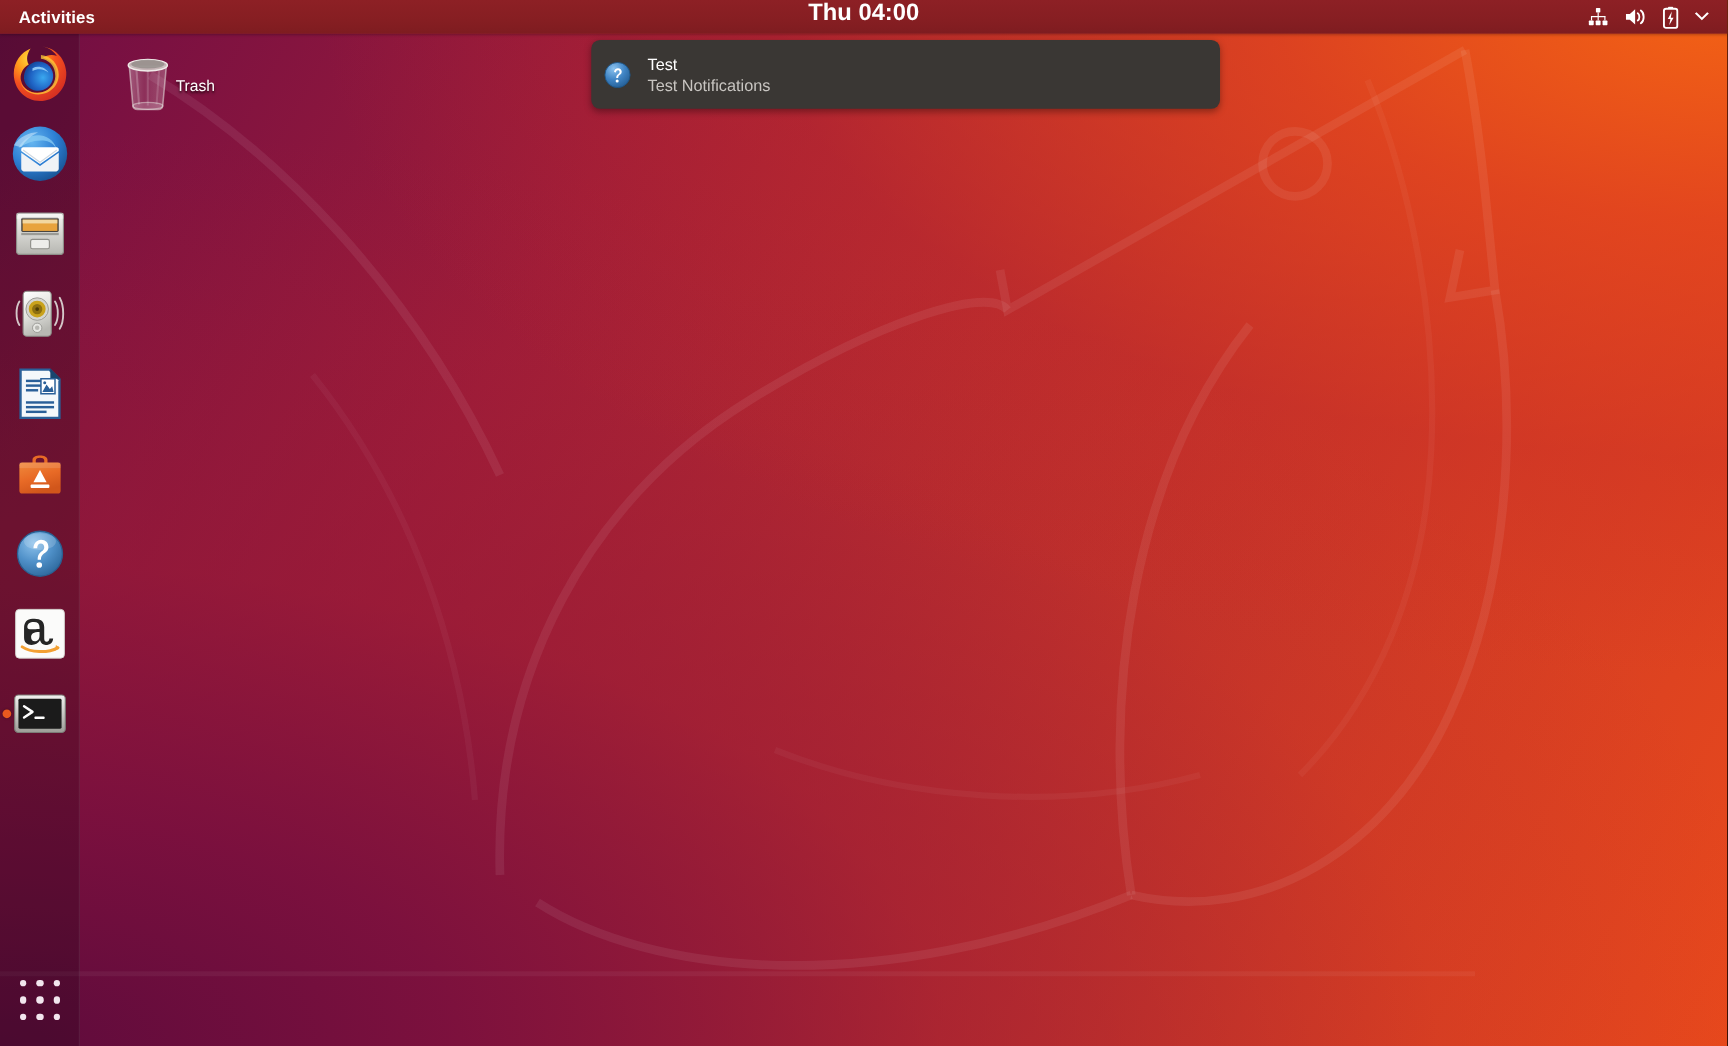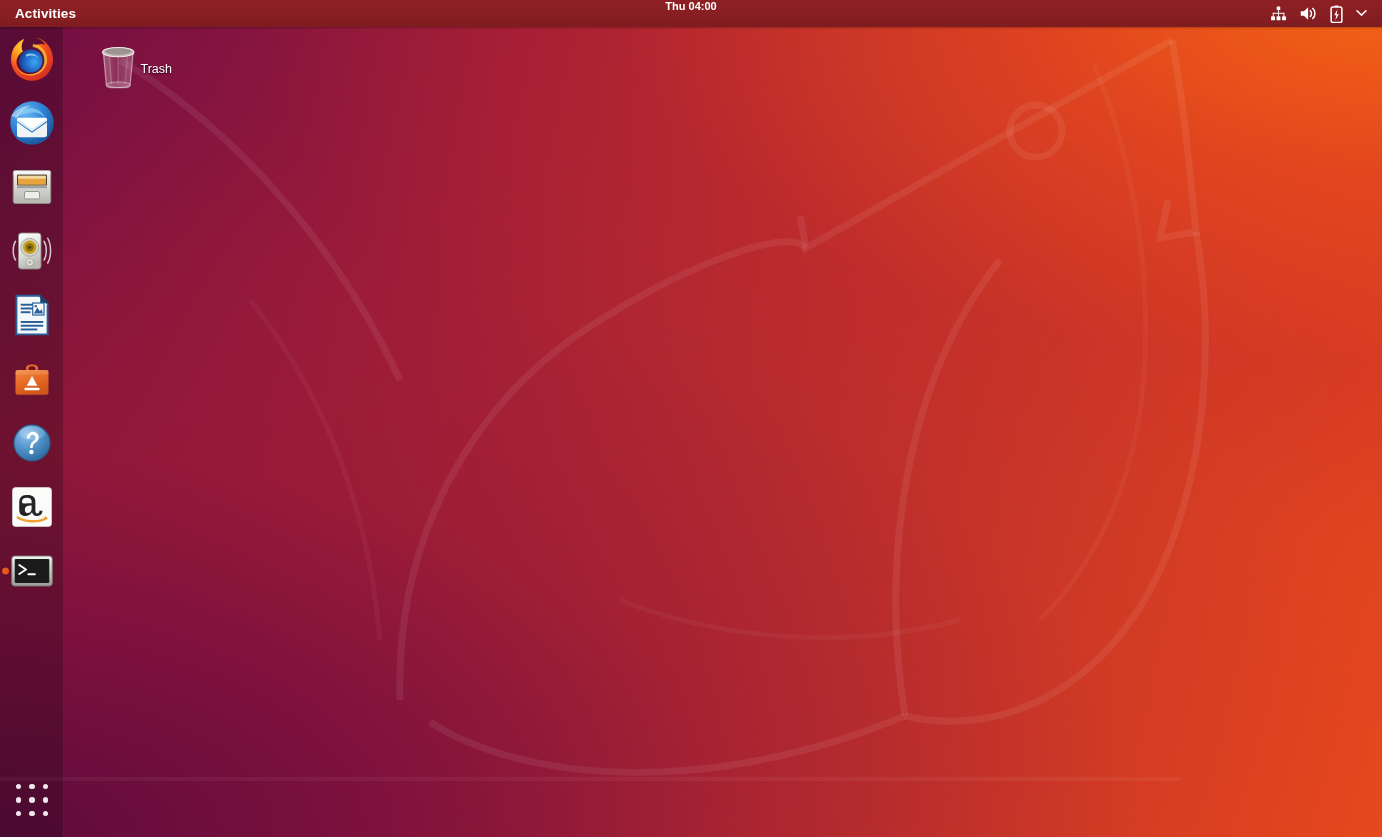--- a/index.html
+++ b/index.html
@@ -26,21 +26,21 @@
     display:flex; align-items:flex-start; z-index:40;
     box-shadow:0 1px 2px rgba(0,0,0,0.25);
   }
   #activities {
     color:#ffffff; font-size:13.5px; font-weight:bold;
     padding:0 10px; margin-left:5px; line-height:27px; height:27px;
     cursor:pointer; letter-spacing:0.1px;
   }
   #clock {
     position:absolute; left:0; right:0; text-align:center;
-    color:#ffffff; font-size:11px; font-weight:bold; pointer-events:none;
+    color:#ffffff; font-size:19px; font-weight:bold; pointer-events:none;
   }
   #clock span { pointer-events:auto; cursor:pointer; }
   #tray {
     position:absolute; right:8px; top:0; height:27px;
     display:flex; align-items:center; gap:12px; padding:0 6px; cursor:pointer;
   }
   #tray svg { display:block; }
 
   
   #dock {
@@ -355,14 +355,34 @@
       <ellipse cx="27" cy="50.5" rx="14.6" ry="3.4" fill="#ffffff" fill-opacity="0.17" stroke="#e7e3e0" stroke-width="1.2" stroke-opacity="0.5"></ellipse>
       <ellipse cx="27" cy="11" rx="19" ry="5.6" fill="#cfcac6" fill-opacity="0.85" stroke="#f0ece9" stroke-width="1.4"></ellipse>
       <ellipse cx="27" cy="10" rx="16" ry="4.2" fill="#8f8a86" fill-opacity="0.75"></ellipse>
       <path d="M16 16 L18.5 49" stroke="#ffffff" stroke-opacity="0.22" stroke-width="2" fill="none"></path>
       <path d="M27 16 L27 50" stroke="#ffffff" stroke-opacity="0.15" stroke-width="2" fill="none"></path>
       <path d="M38 16 L35.5 49" stroke="#ffffff" stroke-opacity="0.15" stroke-width="2" fill="none"></path>
     </svg>
     <div class="tlabel">Trash</div>
   </div>
 
+  <div id="notification">
+    <span class="n-icon">
+      <svg width="22" height="22" viewBox="0 0 24 24">
+        <defs>
+          <radialGradient id="nq" cx="35%" cy="25%" r="80%">
+            <stop offset="0%" stop-color="#8cc3ef"></stop>
+            <stop offset="55%" stop-color="#3f84c4"></stop>
+            <stop offset="100%" stop-color="#255f96"></stop>
+          </radialGradient>
+        </defs>
+        <circle cx="12" cy="12" r="11" fill="url(#nq)" stroke="#1f5585" stroke-width="0.8"></circle>
+        <path d="M9 9.4 C9 7.1 10.7 6 12.4 6 C14.4 6 15.7 7.3 15.7 9.1 C15.7 11 13.9 11.6 13.1 12.7 C12.6 13.4 12.6 14 12.6 14.6 L10.9 14.6 C10.9 13.3 11.1 12.5 11.9 11.7 C12.7 10.9 13.8 10.5 13.8 9.3 C13.8 8.4 13.2 7.8 12.3 7.8 C11.3 7.8 10.7 8.5 10.7 9.9 Z" fill="#ffffff"></path>
+        <circle cx="11.7" cy="17.2" r="1.35" fill="#ffffff"></circle>
+      </svg>
+    </span>
+    <span class="n-text">
+      <span class="n-title">Test</span>
+      <span class="n-body">Test Notifications</span>
+    </span>
+  </div>
 
 </div>
 
 </body></html>

